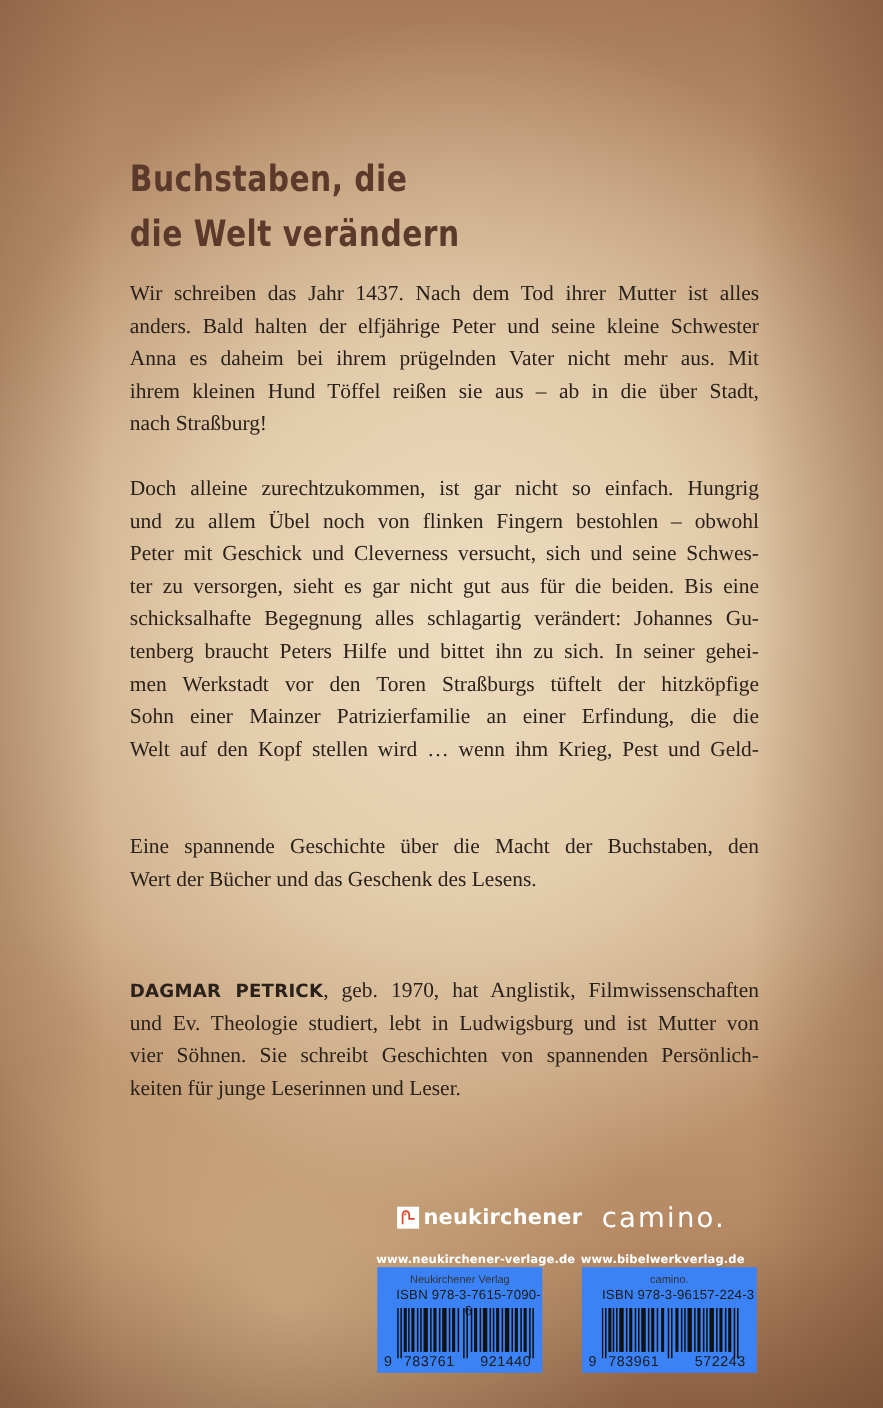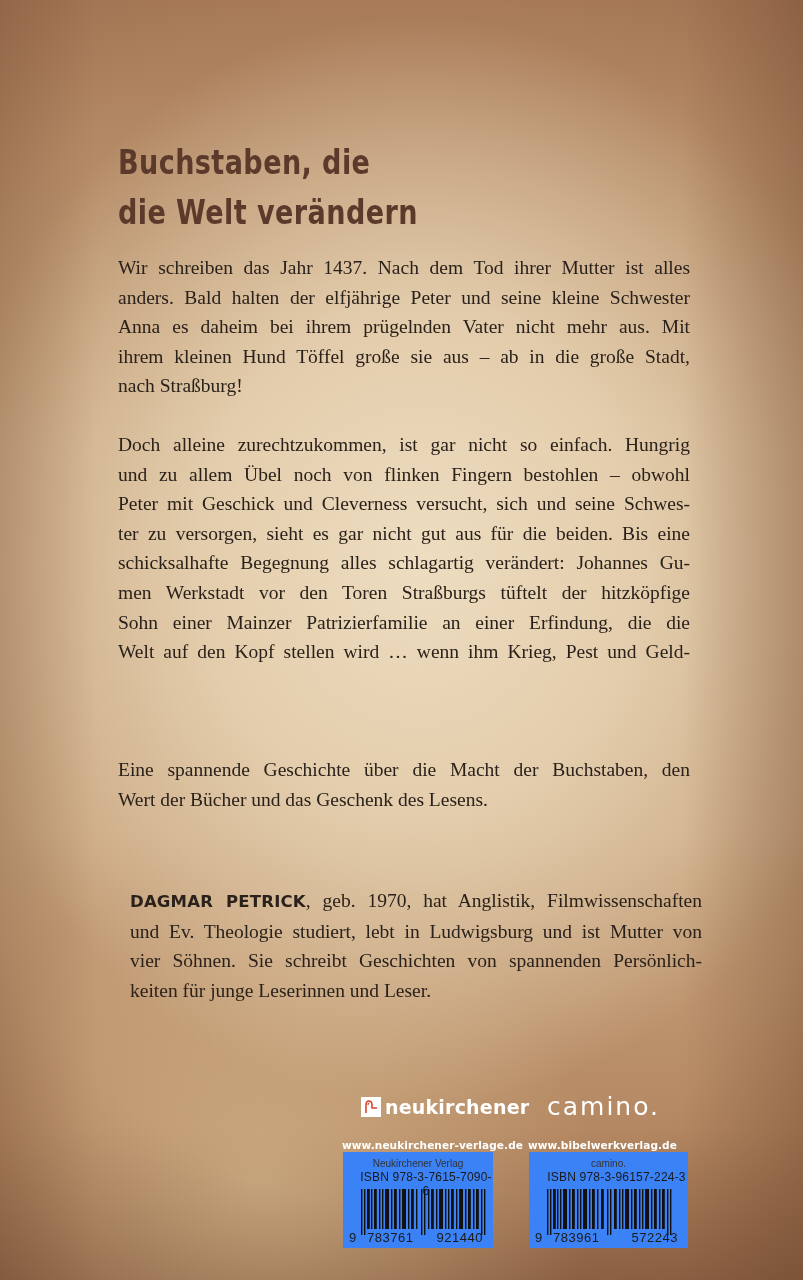--- a/index.html
+++ b/index.html
@@ -36,21 +36,21 @@
       font-family: "Liberation Serif", serif;
       color: #2a211b;
       font-size: 19.5px;
       line-height: 29.6px;
       text-align: justify;
       margin: 0;
     }
     .p1 { position: absolute; top: 115px; left: 0; width: 572px; }
     .p2 { position: absolute; top: 292px; left: 0; width: 572px; font-family: Liberation Serif, serif; }
     .p3 { position: absolute; top: 617px; left: 0; width: 572px; }
-    .p4 { position: absolute; top: 748px; left: 12px; width: 572px; }
+    .p4 { position: absolute; top: 748px; left: 0; width: 572px; }
     .line { display: block; white-space: nowrap; text-align-last: justify; }
     .line.last { text-align-last: left; }
     .author-name {
       font-family: "DejaVu Sans", sans-serif;
       font-weight: bold;
       font-size: 16.5px;
       letter-spacing: 0.2px;
     }
     
     .publisher {
@@ -90,30 +90,31 @@
 <div class="content">
   <h1 class="headline">
     <span>Buchstaben, die</span>
     <span>die Welt verändern</span>
   </h1>
 
   <p class="body-text p1">
     <span class="line">Wir schreiben das Jahr 1437. Nach dem Tod ihrer Mutter ist alles</span>
     <span class="line">anders. Bald halten der elfjährige Peter und seine kleine Schwester</span>
     <span class="line">Anna es daheim bei ihrem prügelnden Vater nicht mehr aus. Mit</span>
-    <span class="line">ihrem kleinen Hund Töffel große sie aus – ab in die große Stadt,</span>
+    <span class="line">ihrem kleinen Hund Töffel reißen sie aus – ab in die über Stadt,</span>
     <span class="line last">nach Straßburg!</span>
   </p>
 
   <p class="body-text p2">
     <span class="line">Doch alleine zurechtzukommen, ist gar nicht so einfach. Hungrig</span>
     <span class="line">und zu allem Übel noch von flinken Fingern bestohlen – obwohl</span>
     <span class="line">Peter mit Geschick und Cleverness versucht, sich und seine Schwes-</span>
     <span class="line">ter zu versorgen, sieht es gar nicht gut aus für die beiden. Bis eine</span>
     <span class="line">schicksalhafte Begegnung alles schlagartig verändert: Johannes Gu-</span>
+    <span class="line">tenberg braucht Peters Hilfe und bittet ihn zu sich. In seiner gehei-</span>
     <span class="line">men Werkstadt vor den Toren Straßburgs tüftelt der hitzköpfige</span>
     <span class="line">Sohn einer Mainzer Patrizierfamilie an einer Erfindung, die die</span>
     <span class="line">Welt auf den Kopf stellen wird … wenn ihm Krieg, Pest und Geld-</span>
   </p>
 
   <p class="body-text p3">
     <span class="line">Eine spannende Geschichte über die Macht der Buchstaben, den</span>
     <span class="line last">Wert der Bücher und das Geschenk des Lesens.</span>
   </p>
 

